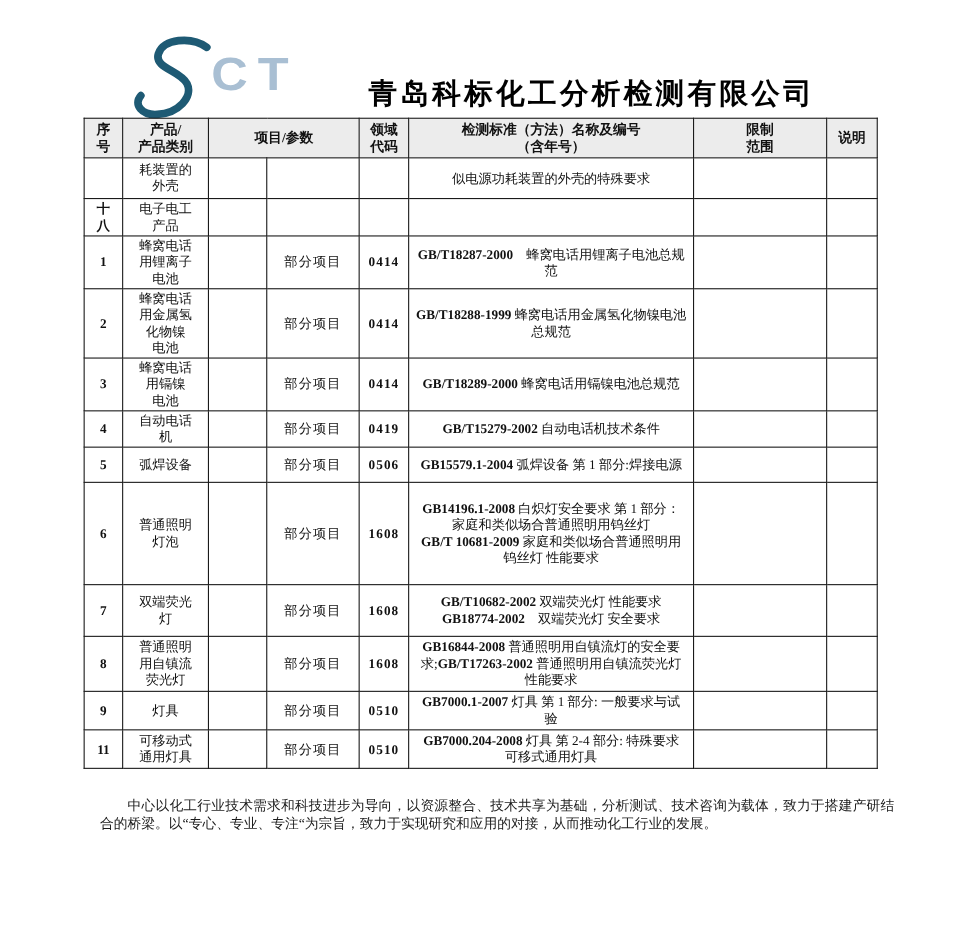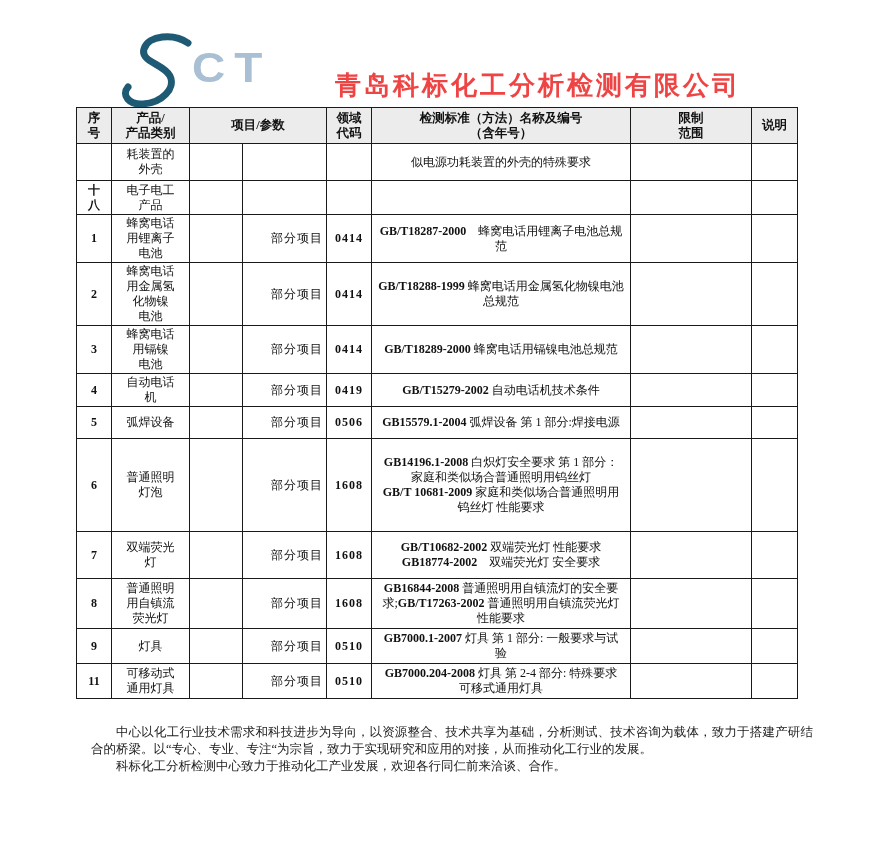--- a/index.html
+++ b/index.html
@@ -7,33 +7,33 @@
         font-family:"Liberation Serif","DejaVu Serif",serif;color:#111;}
 
   
   .logo{position:absolute;left:116px;top:32px;width:200px;height:78px;}
   .logo-s{position:absolute;left:0;top:0;}
   .logo-ct{position:absolute;left:76px;top:14px;font-family:"Liberation Sans","DejaVu Sans",sans-serif;
            font-weight:800;font-size:46px;line-height:46px;letter-spacing:9px;color:#a9bfd3;
            transform:scaleY(0.92);transform-origin:top left;}
   .company{position:absolute;left:335px;top:68px;width:430px;
            font-family:"Liberation Sans","DejaVu Sans",sans-serif;font-weight:700;
-           font-size:26px;letter-spacing:3px;color:#ef4444;white-space:nowrap;}
+           font-size:26px;letter-spacing:3px;color:#000000;white-space:nowrap;}
 
   
   .tbl-wrap{position:absolute;left:76px;top:107px;width:721px;}
   table{border-collapse:collapse;table-layout:fixed;width:721px;}
   col.w-no{width:35px;} col.w-prod{width:78px;} col.w-i1{width:53px;} col.w-i2{width:84px;}
   col.w-code{width:45px;} col.w-std{width:259px;} col.w-lim{width:121px;} col.w-note{width:46px;}
   th,td{border:1px solid #1a1a1a;text-align:center;vertical-align:middle;
         font-size:12px;line-height:15px;padding:1px 3px;overflow:hidden;}
   thead th{background:#ececec;font-weight:700;white-space:pre-line;height:33px;font-size:12.5px;line-height:15px;}
   td.c-no{white-space:pre-line;font-weight:700;font-family:"Liberation Serif",serif;}
   td.c-prod{white-space:pre-line;}
-  td.c-item2{letter-spacing:1px;text-align:right;}
+  td.c-item2{letter-spacing:1px;}
   td.c-code{font-weight:700;letter-spacing:1px;font-family:"Liberation Serif",serif;}
   td.c-std{padding:2px 6px;}
   .gb{font-weight:700;}
 
   
   .footer{position:absolute;left:75px;top:724px;width:722px;
           font-size:12.5px;line-height:17px;text-align:justify;color:#1a1a1a;margin-left:16px;}
   .footer p{margin:0;text-indent:2em;}
 </style>
 </head>
@@ -213,16 +213,15 @@
             <td class="c-std"><span class="gb">GB7000.204-2008</span><span> 灯具 第 2-4 部分: 特殊要求 可移式通用灯具</span></td>
             <td class="c-lim"></td>
             <td class="c-note"></td>
           </tr>
         </tbody>
     </table>
   </div>
 
   <div class="footer">
     <p>中心以化工行业技术需求和科技进步为导向，以资源整合、技术共享为基础，分析测试、技术咨询为载体，致力于搭建产研结合的桥梁。以“专心、专业、专注“为宗旨，致力于实现研究和应用的对接，从而推动化工行业的发展。</p>
-    <p>科标化工分析检测中心致力于推动化工产业发展，欢迎各行同仁前来洽谈、合作。</p>
   </div>
 
 </div>
 
 </body></html>

